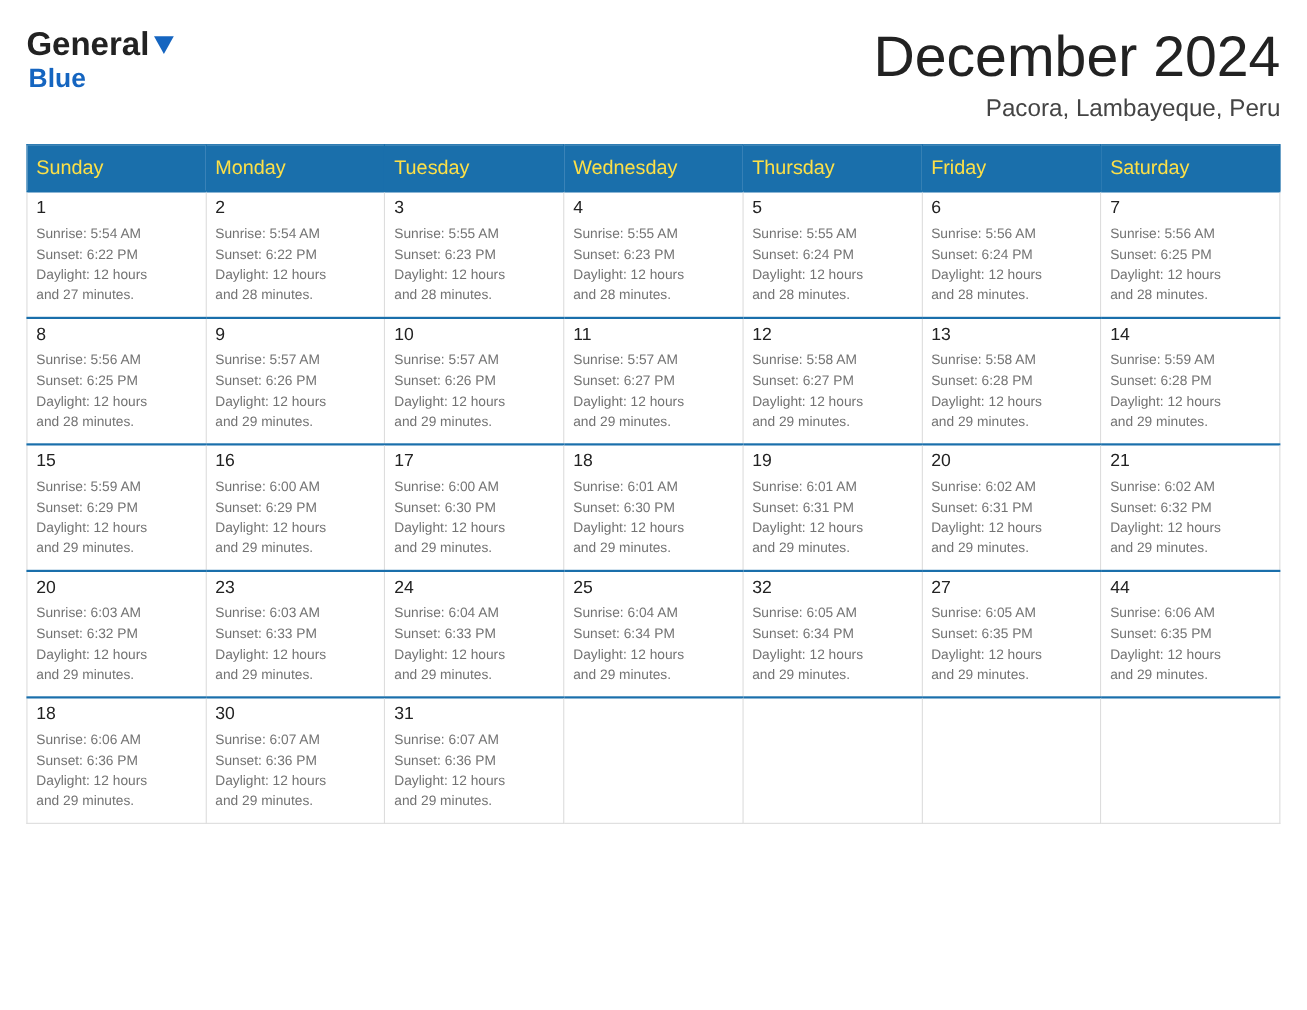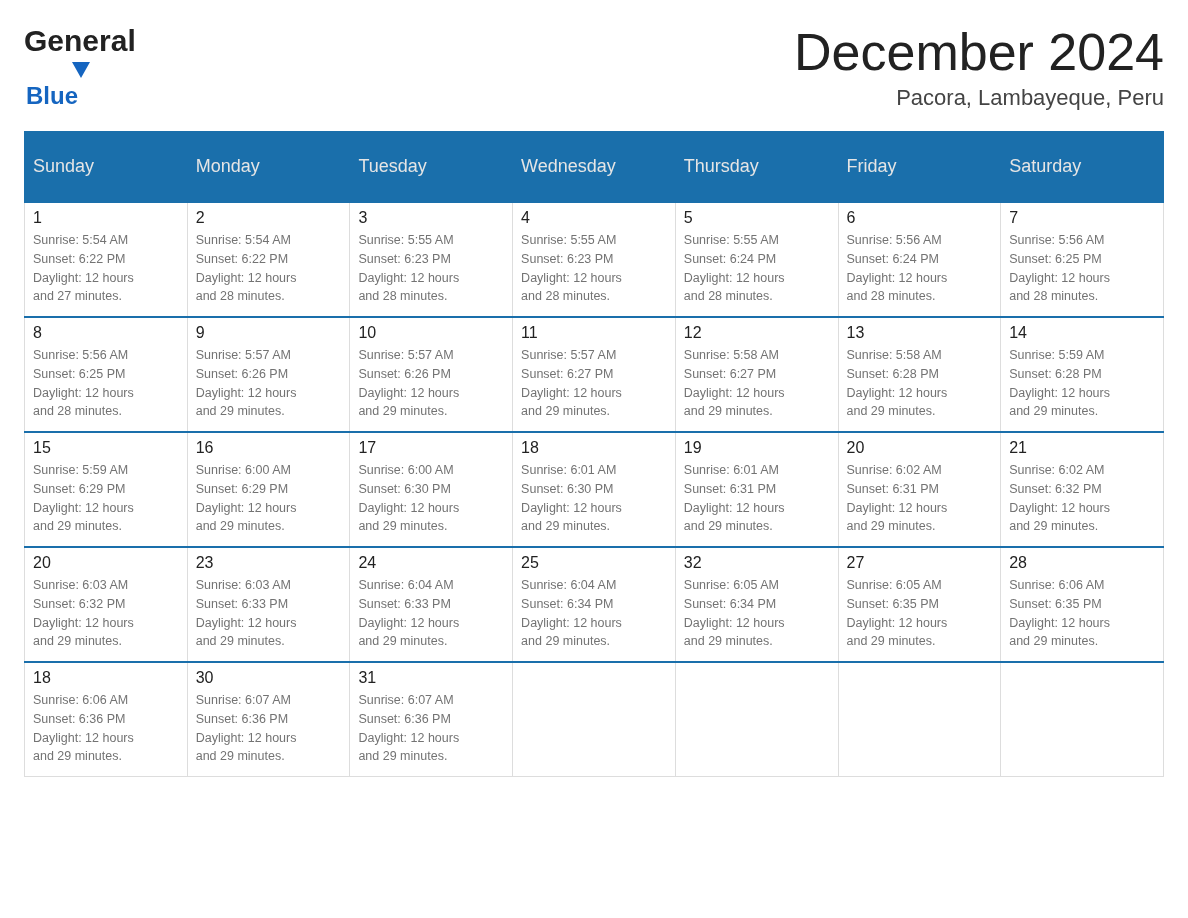--- a/index.html
+++ b/index.html
@@ -31,24 +31,24 @@
       color: #444;
       margin-top: 4px;
     }
     .calendar-table {
       width: 100%;
       border-collapse: collapse;
       table-layout: fixed;
     }
     .calendar-table th {
       background-color: #1a6fab;
-      color: #e5e5e5;
+      color: #fde047;
       font-size: 18px;
       font-weight: normal;
-      padding: 24px 8px;
+      padding: 10px 8px;
       text-align: left;
       border: 1px solid #1a6fab;
     }
     .calendar-table td {
       vertical-align: top;
       padding: 6px 8px 10px 8px;
       border: 1px solid #ccc;
       min-height: 90px;
       font-size: 13px;
       color: #333;
@@ -79,21 +79,20 @@
       background: #fff;
     }
     .logo-container {
       display: flex;
       flex-direction: column;
       align-items: flex-start;
     }
     .logo-line1 {
       display: flex;
       align-items: center;
-      flex-direction: column;
     }
   </style>
 </head>
 <body>
 
 <div class="header">
   <div class="logo-container">
     <div class="logo-line1">
       <span style="font-size:30px;font-weight:bold;color:#222;font-family:Arial,sans-serif;">General</span>
       <span style="display:inline-block;margin-left:2px;position:relative;top:2px;">
@@ -234,21 +233,21 @@
         </td>
         <td>
           <span class="day-num">32</span>
           <div class="day-info">Sunrise: 6:05 AM<br>Sunset: 6:34 PM<br>Daylight: 12 hours<br>and 29 minutes.</div>
         </td>
         <td>
           <span class="day-num">27</span>
           <div class="day-info">Sunrise: 6:05 AM<br>Sunset: 6:35 PM<br>Daylight: 12 hours<br>and 29 minutes.</div>
         </td>
         <td>
-          <span class="day-num">28</span>
+          <span class="day-num">44</span>
           <div class="day-info">Sunrise: 6:06 AM<br>Sunset: 6:35 PM<br>Daylight: 12 hours<br>and 29 minutes.</div>
         </td>
       </tr>
       <tr>
         <td>
           <span class="day-num">18</span>
           <div class="day-info">Sunrise: 6:06 AM<br>Sunset: 6:36 PM<br>Daylight: 12 hours<br>and 29 minutes.</div>
         </td>
         <td>
           <span class="day-num">30</span>

